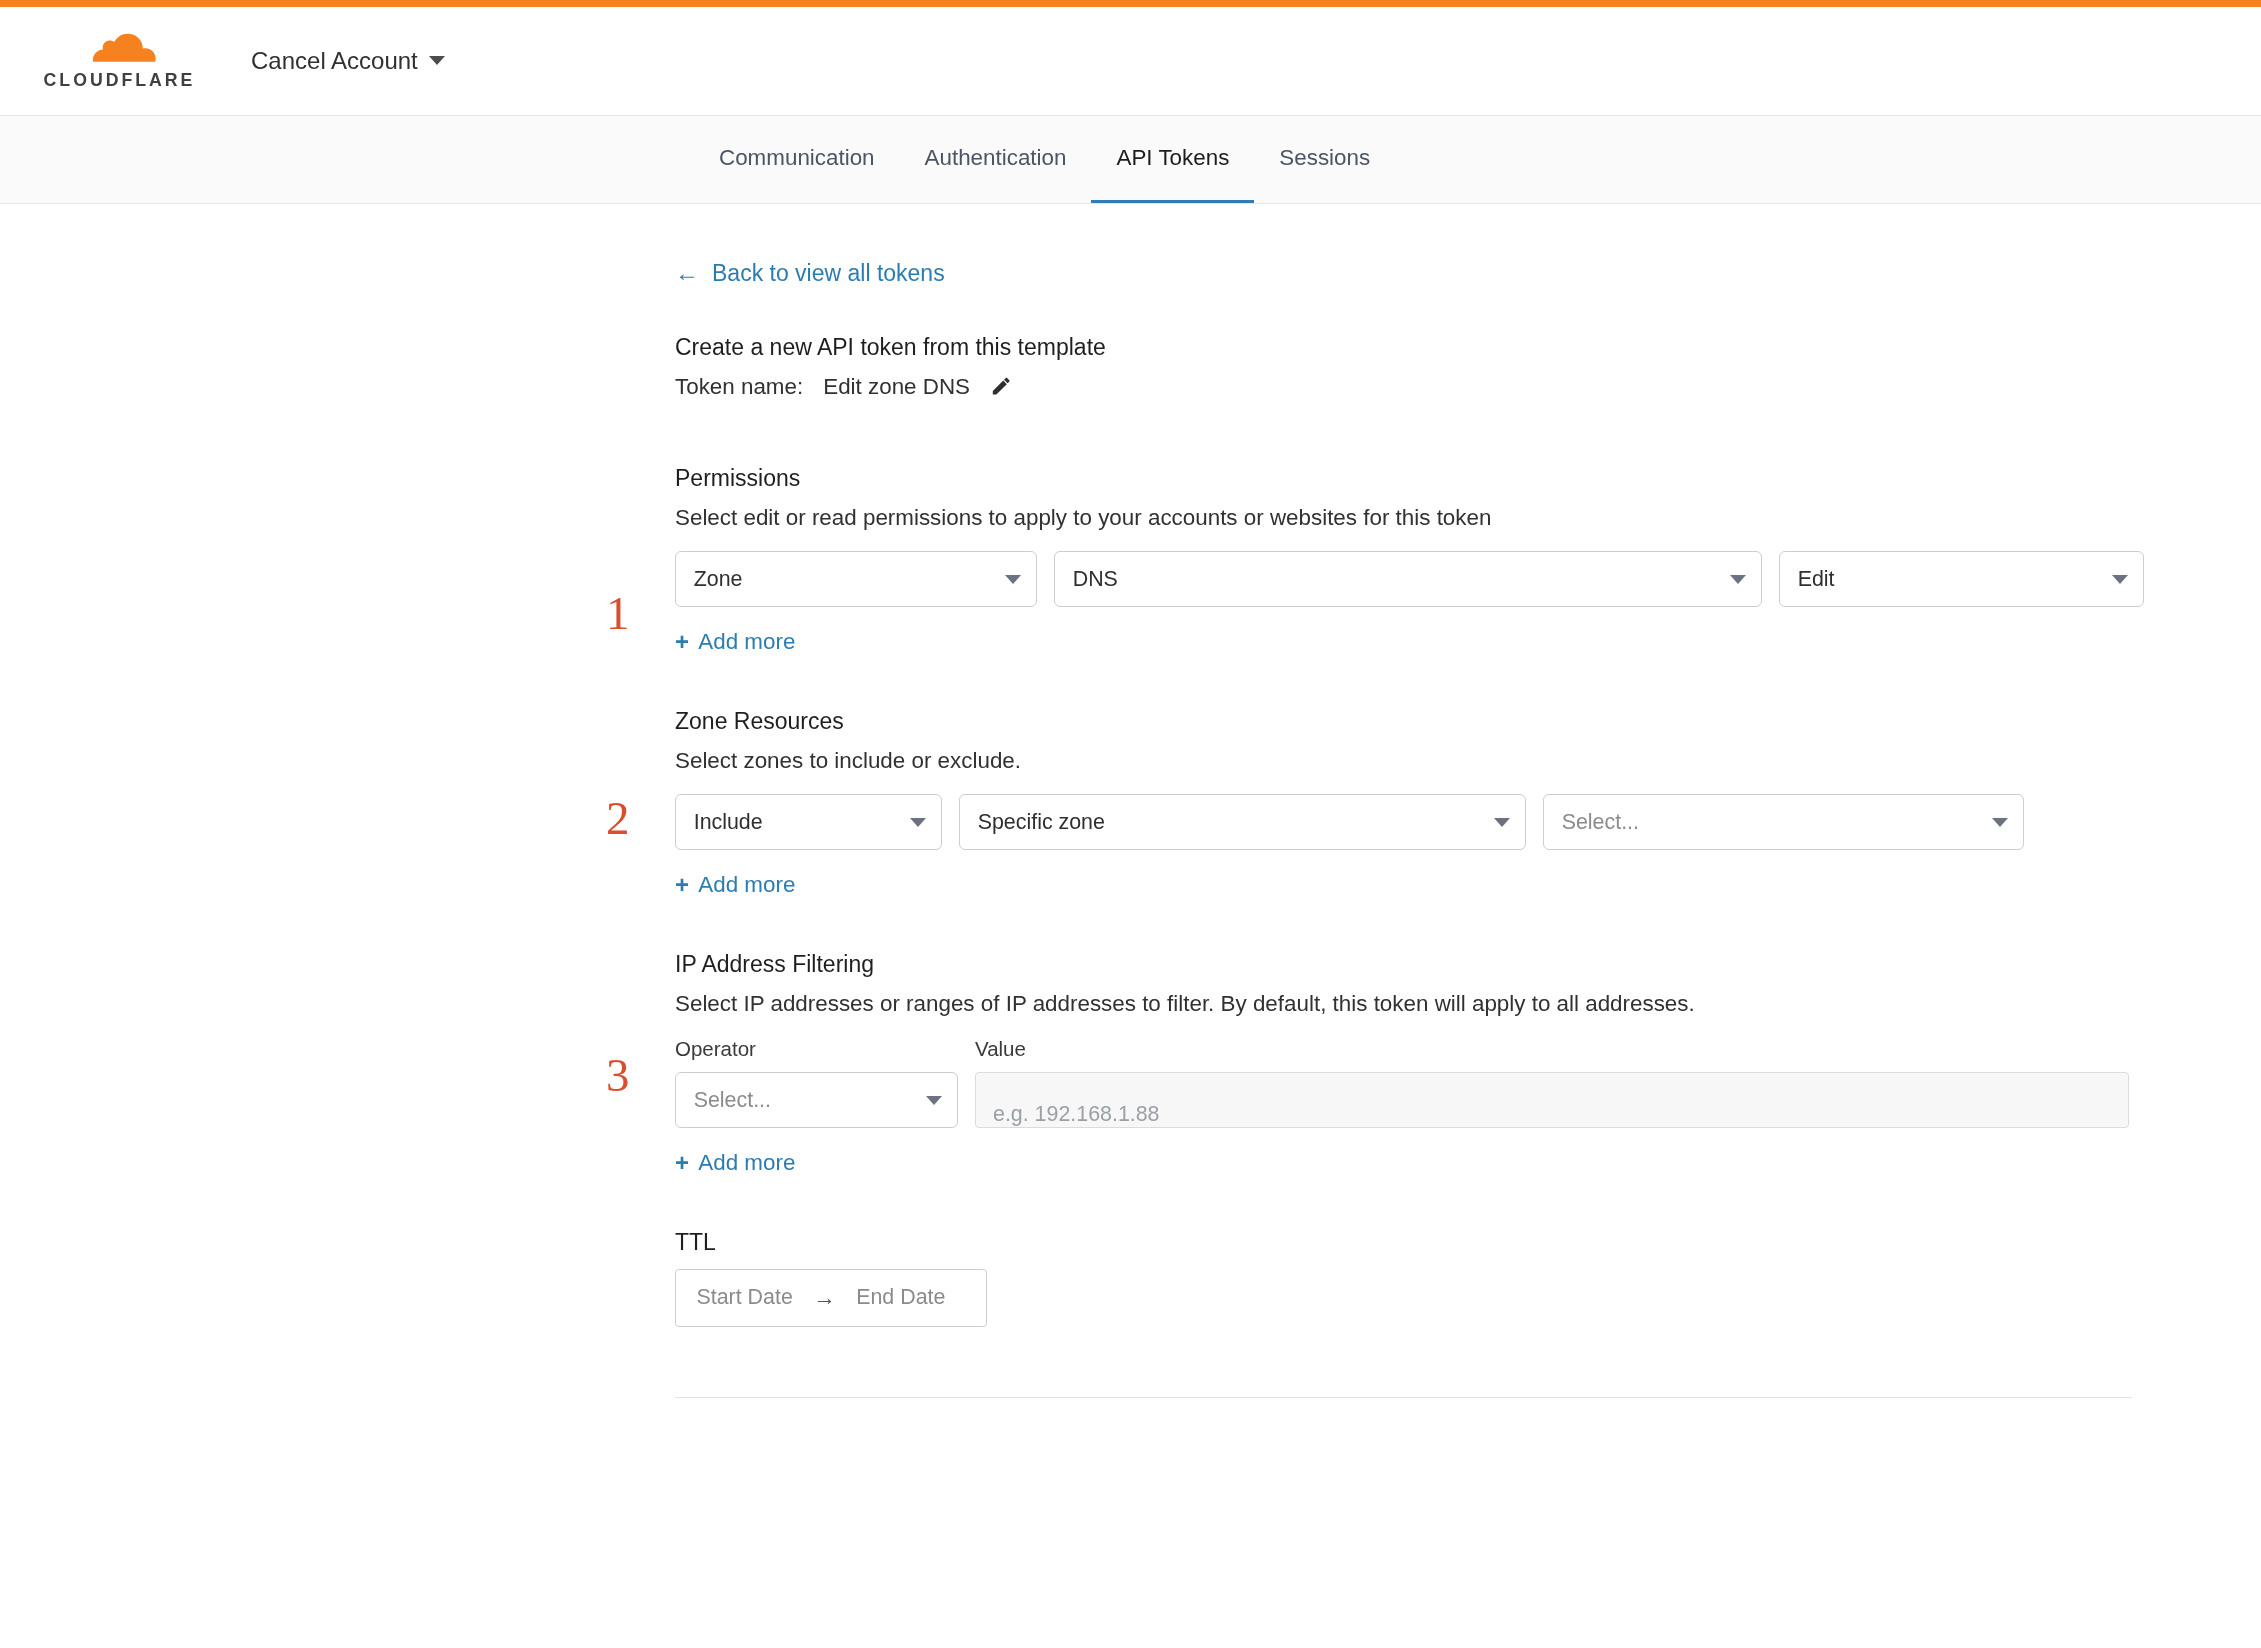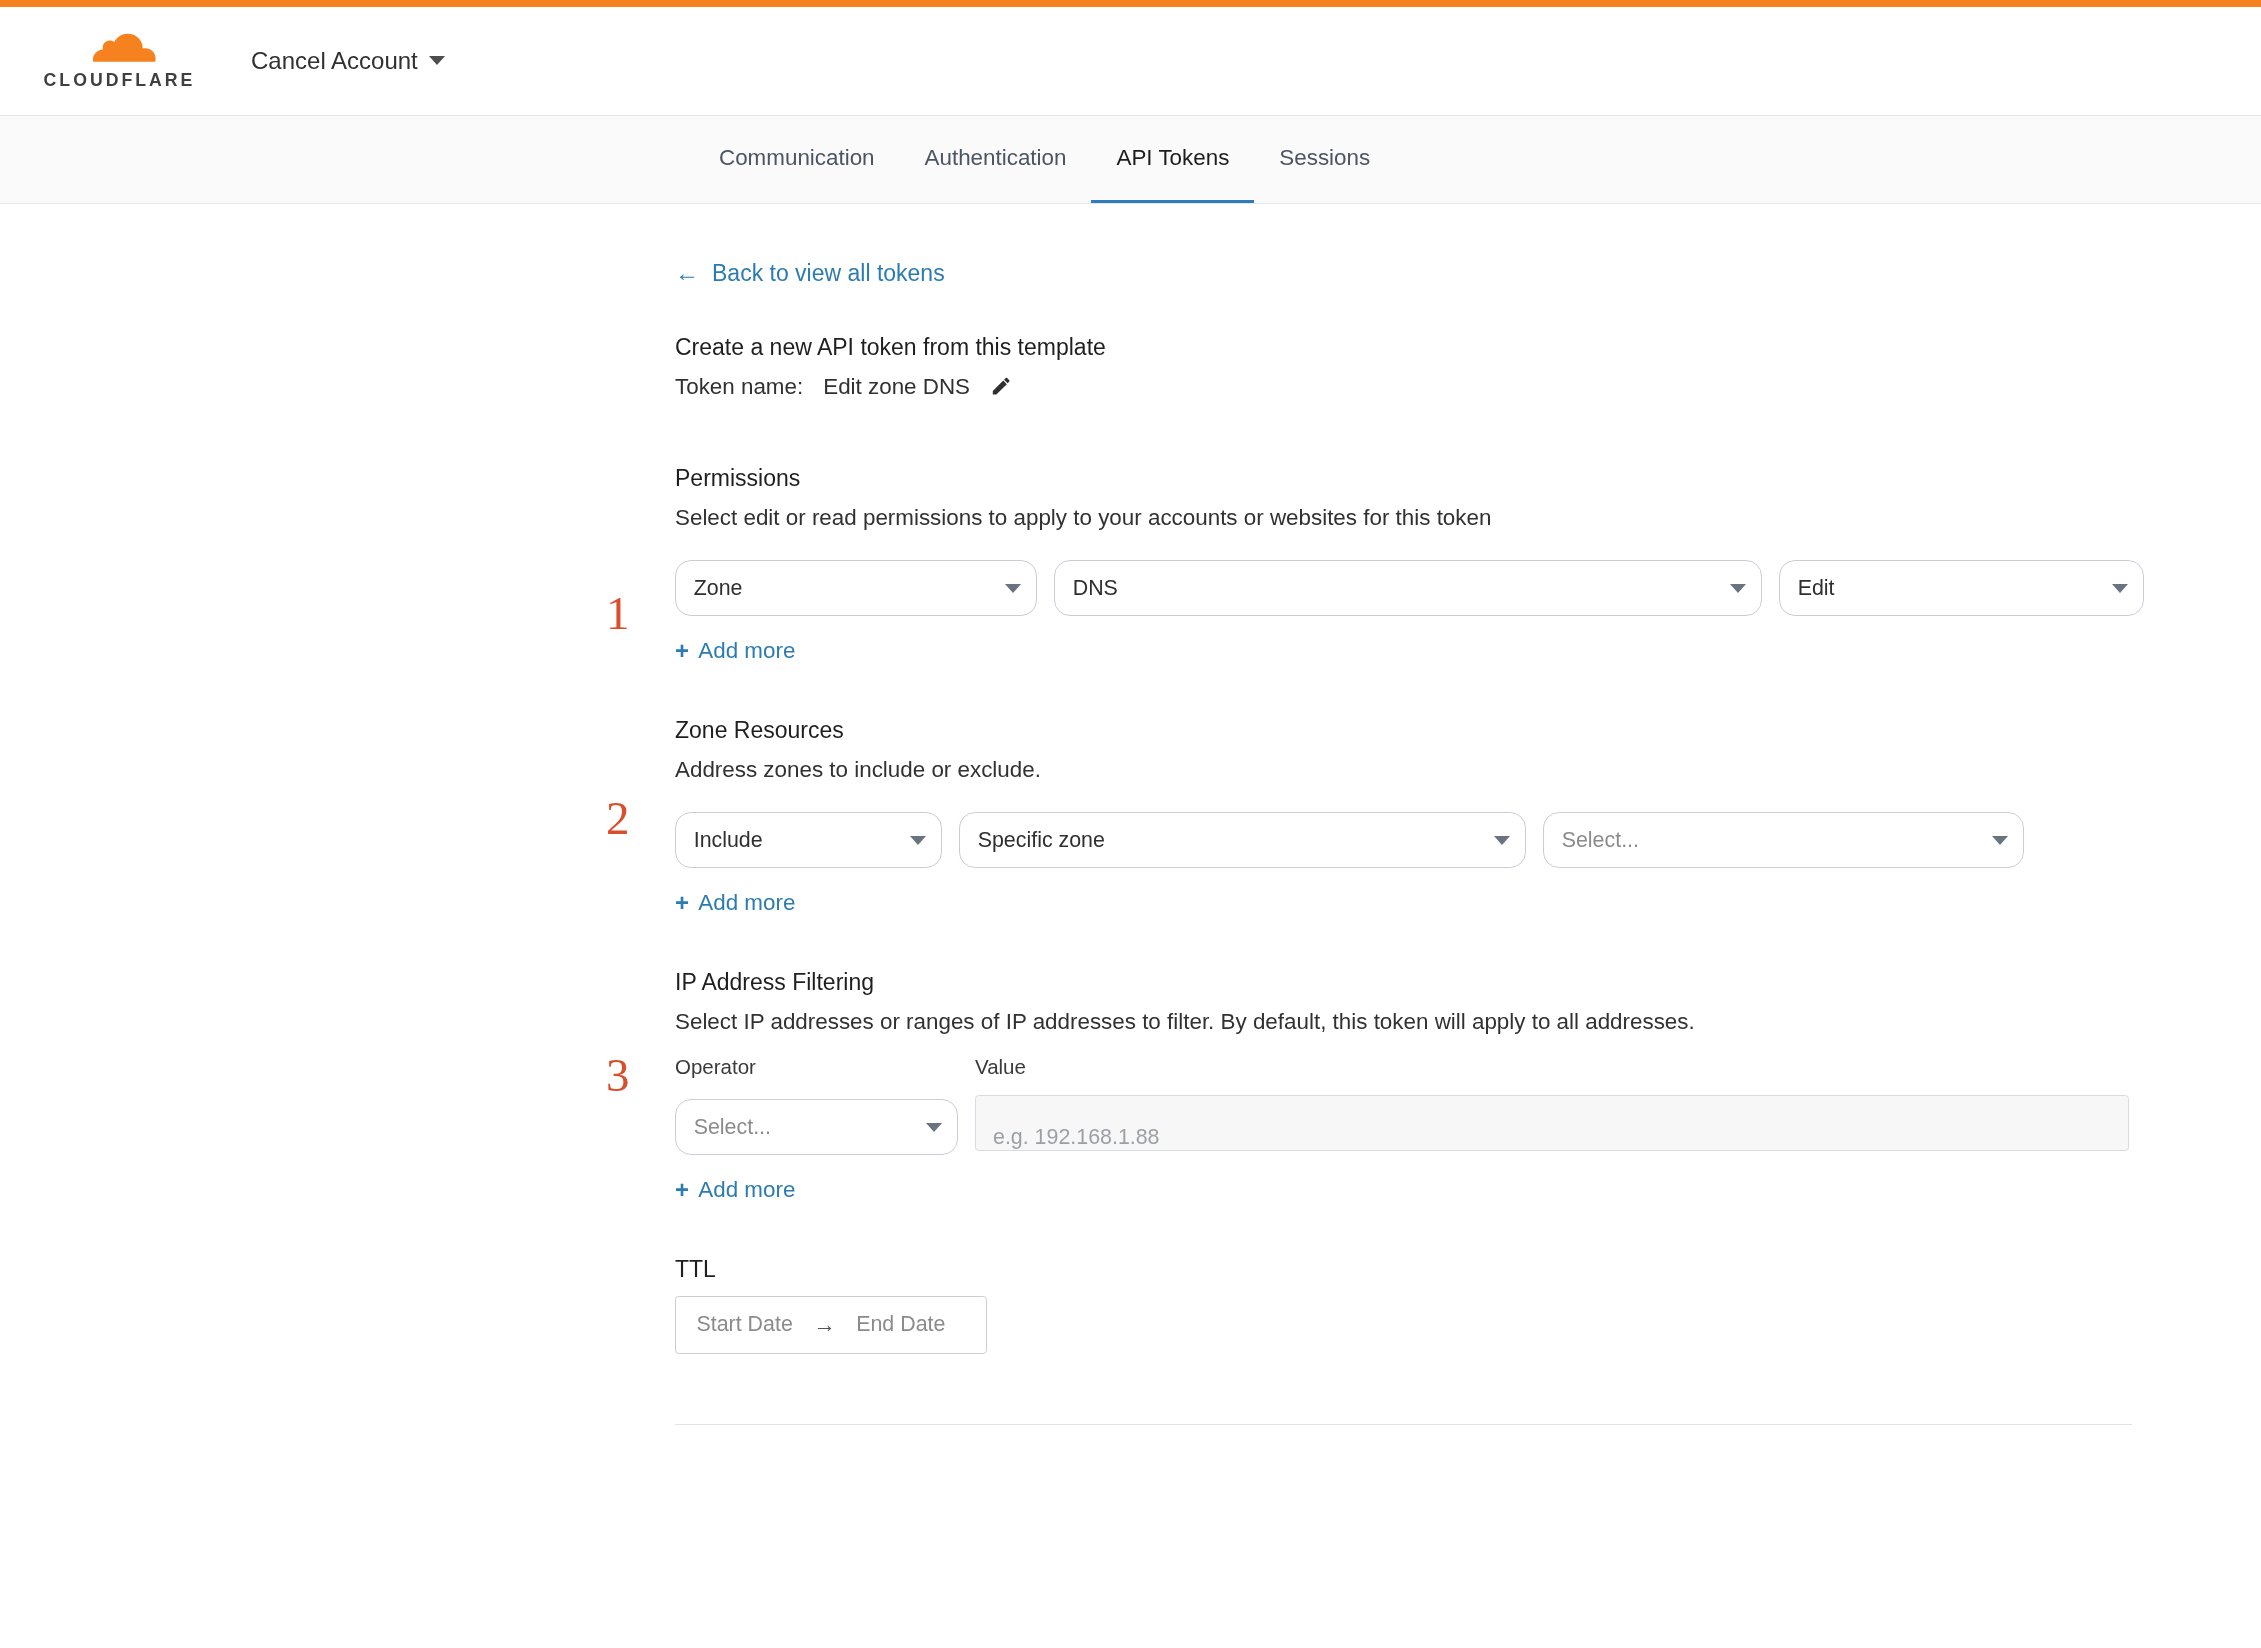--- a/index.html
+++ b/index.html
@@ -128,30 +128,29 @@
     color: #313131;
     margin-bottom: 65px;
   }
   .pencil-icon { cursor: pointer; display: inline-flex; }
 
   .row { display: flex; gap: 17px; align-items: center; }
 
   .select {
     height: 56px;
     border: 0.9px solid #c9ced6;
-    border-radius: 16px;
+    border-radius: 6px;
     background: #fff;
     display: flex;
     align-items: center;
     justify-content: space-between;
     padding: 0 15px 0 17.7px;
     font-size: 21.4px;
     color: #2f2f2f;
     cursor: pointer;
-    margin-top: 9px;
   }
   .select.placeholder { color: #8b8b8b; }
   .select .arrow {
     width: 0; height: 0;
     border-left: 8.4px solid transparent;
     border-right: 8.4px solid transparent;
     border-top: 9.3px solid #6b7280;
     margin-left: 11.2px;
   }
 
@@ -308,21 +307,21 @@
     </div>
     <div class="add-more">
       <span class="plus">+</span>
       <span>Add more</span>
     </div>
   </div>
 
   <div class="step-num" style="top:844px;">3</div>
   <div class="section">
     <h2 class="section-title">Zone Resources</h2>
-    <p class="section-desc">Address zones to include or exclude.</p>
+    <p class="section-desc">Select zones to include or exclude.</p>
     <div class="row">
       <div class="select" style="width:267px;">
         <span>Include</span>
         <span class="arrow"></span>
       </div>
       <div class="select" style="width:567px;">
         <span>Specific zone</span>
         <span class="arrow"></span>
       </div>
       <div class="select placeholder" style="width:481px;">

